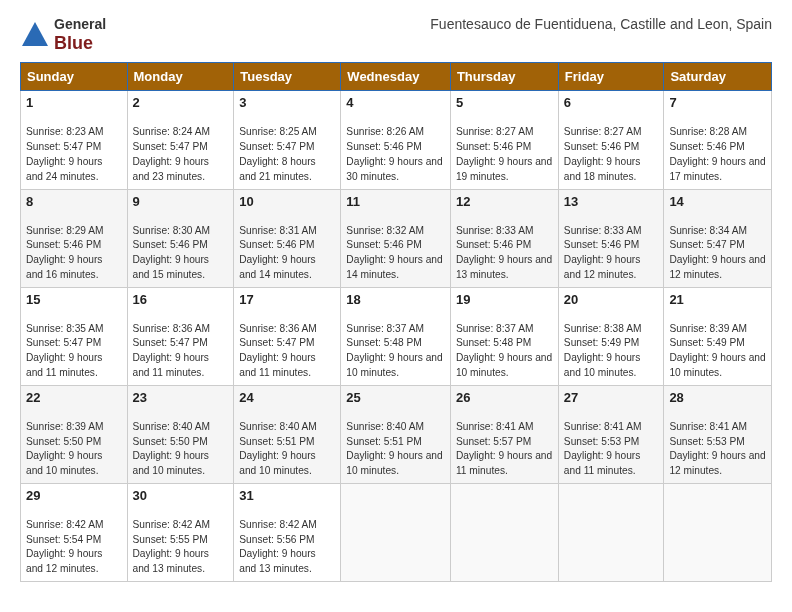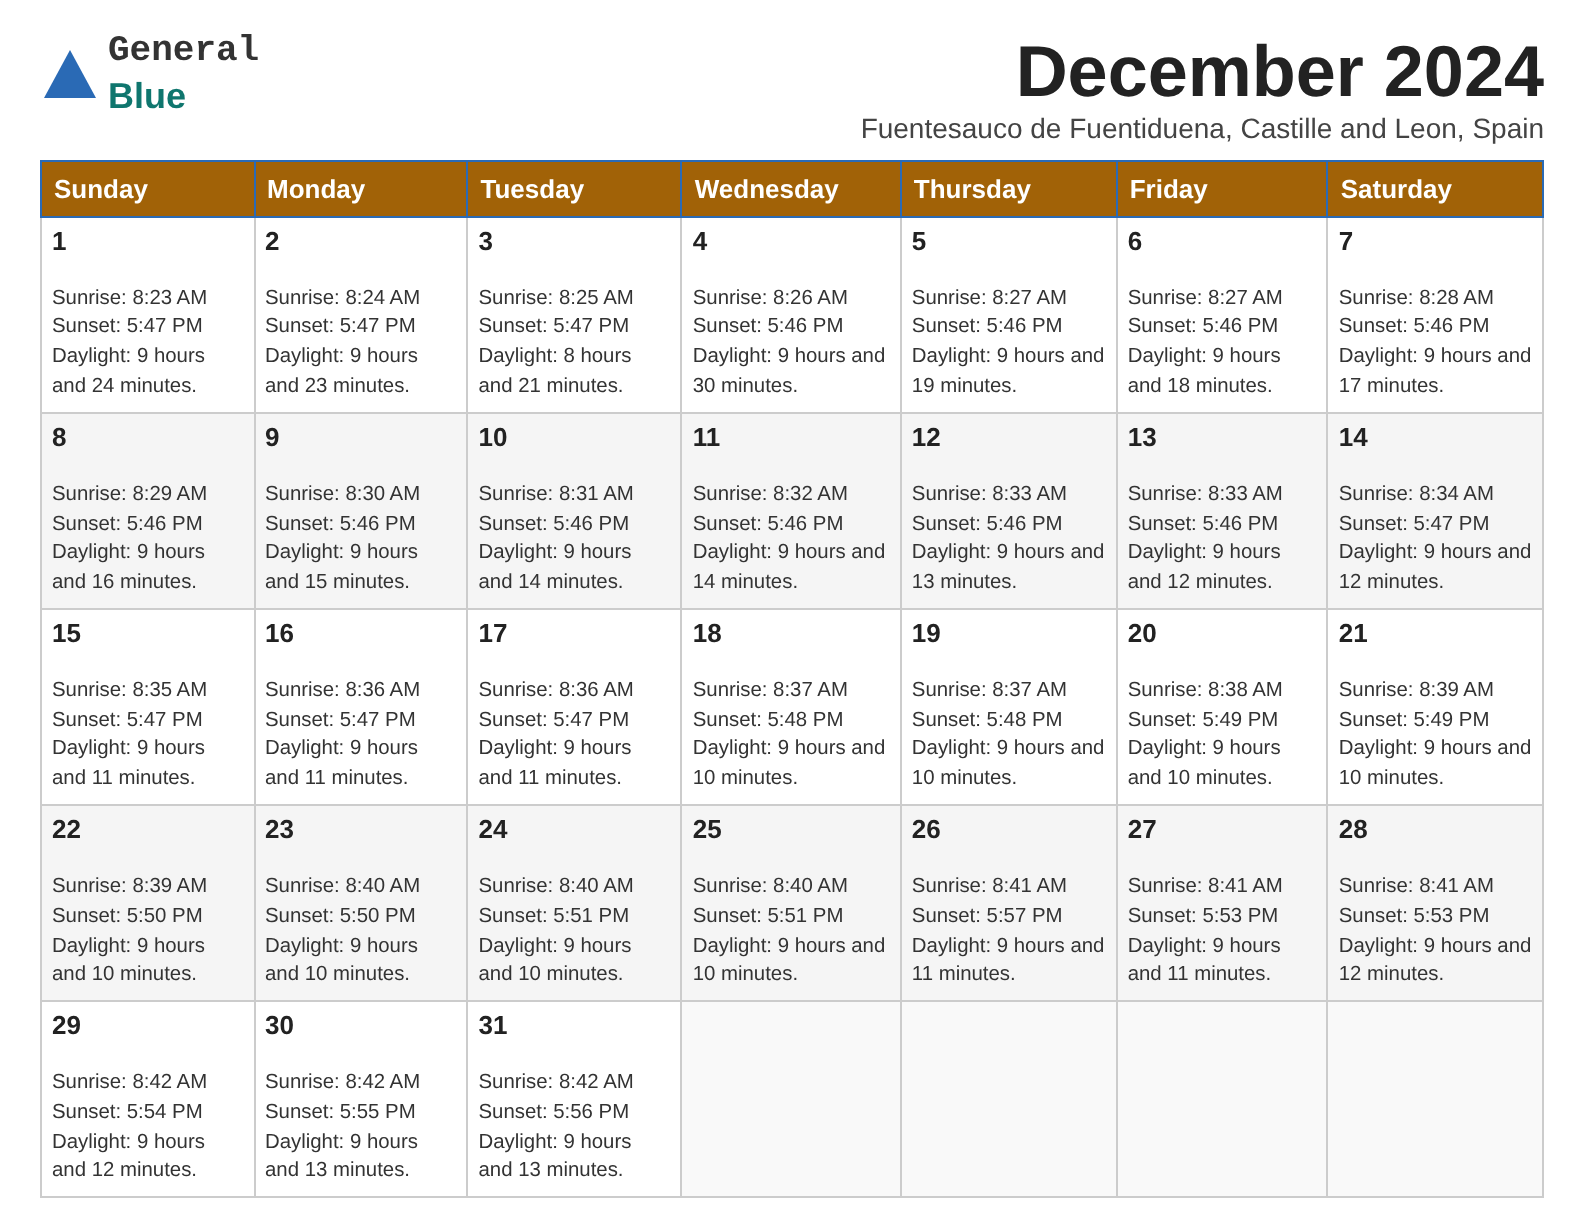--- a/index.html
+++ b/index.html
@@ -84,26 +84,25 @@
   </style>
 </head>
 <body>
 
 <div class="header">
   <div class="logo-wrapper">
     <svg width="30" height="30" viewBox="0 0 30 30">
       <polygon points="15,2 28,26 2,26" fill="#2a6ab5"></polygon>
     </svg>
     <div class="logo-text-col">
-      <span style="font-size:18px;font-weight:bold;color:#333;line-height:1.2;font-family:Liberation Mono, monospace;">General</span>
-      <span style="font-size:18px;font-weight:bold;color:#0f766e;line-height:1.2;">Blue</span>
+      <span style="font-size:14px;font-weight:bold;color:#333;line-height:1.2;">General</span>
+      <span style="font-size:18px;font-weight:bold;color:#7f1d1d;line-height:1.2;">Blue</span>
     </div>
   </div>
   <div class="title-block">
-    <div class="month-title">December 2024</div>
     <div class="subtitle">Fuentesauco de Fuentiduena, Castille and Leon, Spain</div>
   </div>
 </div>
 
 <table class="calendar">
   <thead>
     <tr id="header-row">
         <th>Sunday</th>
         <th>Monday</th>
         <th>Tuesday</th>

